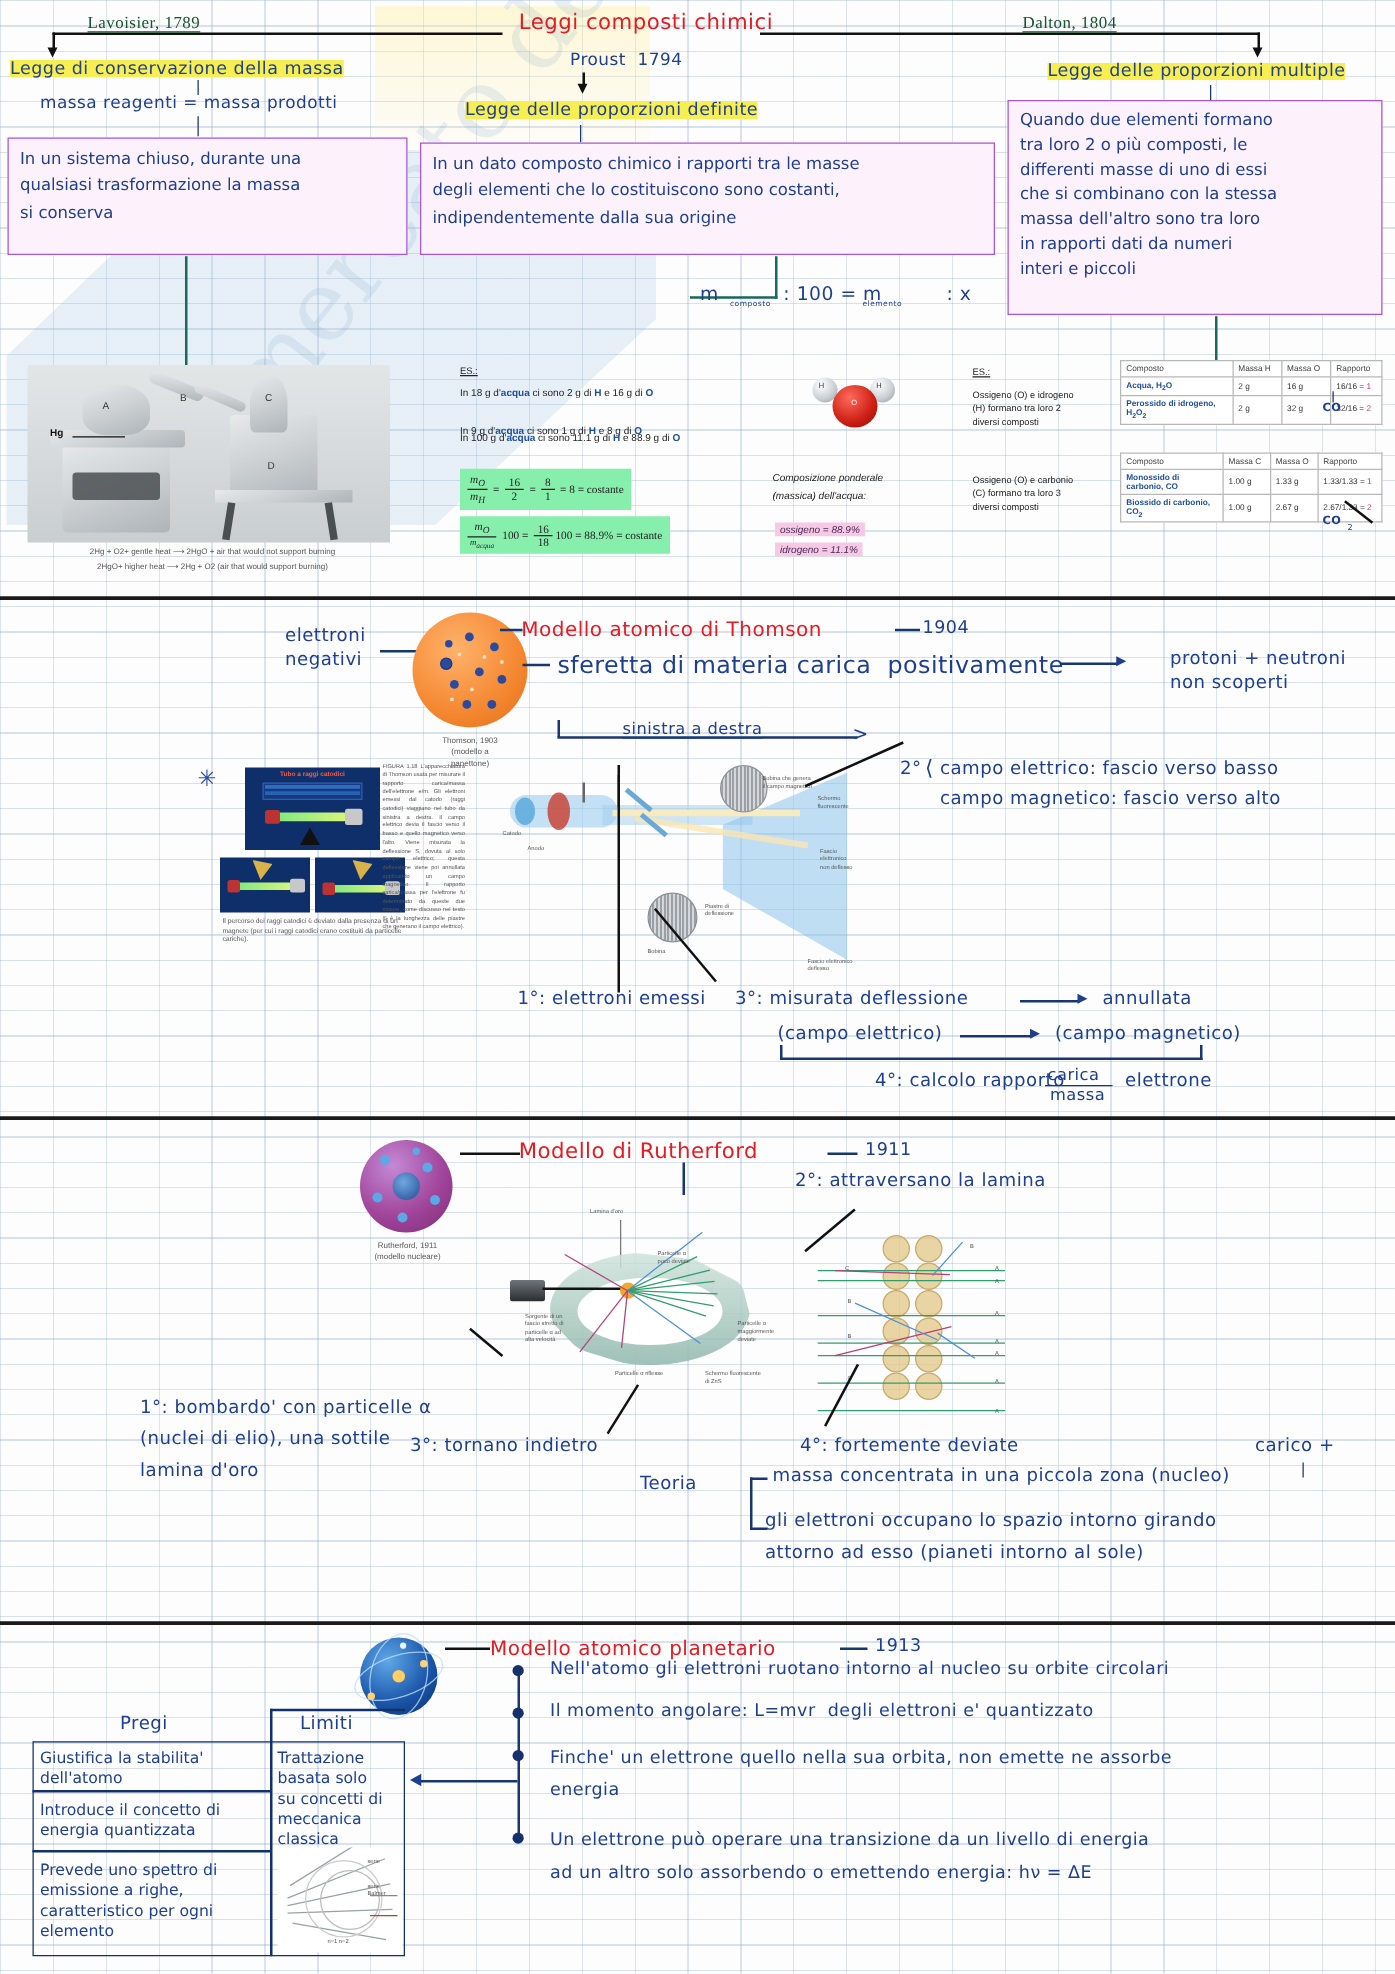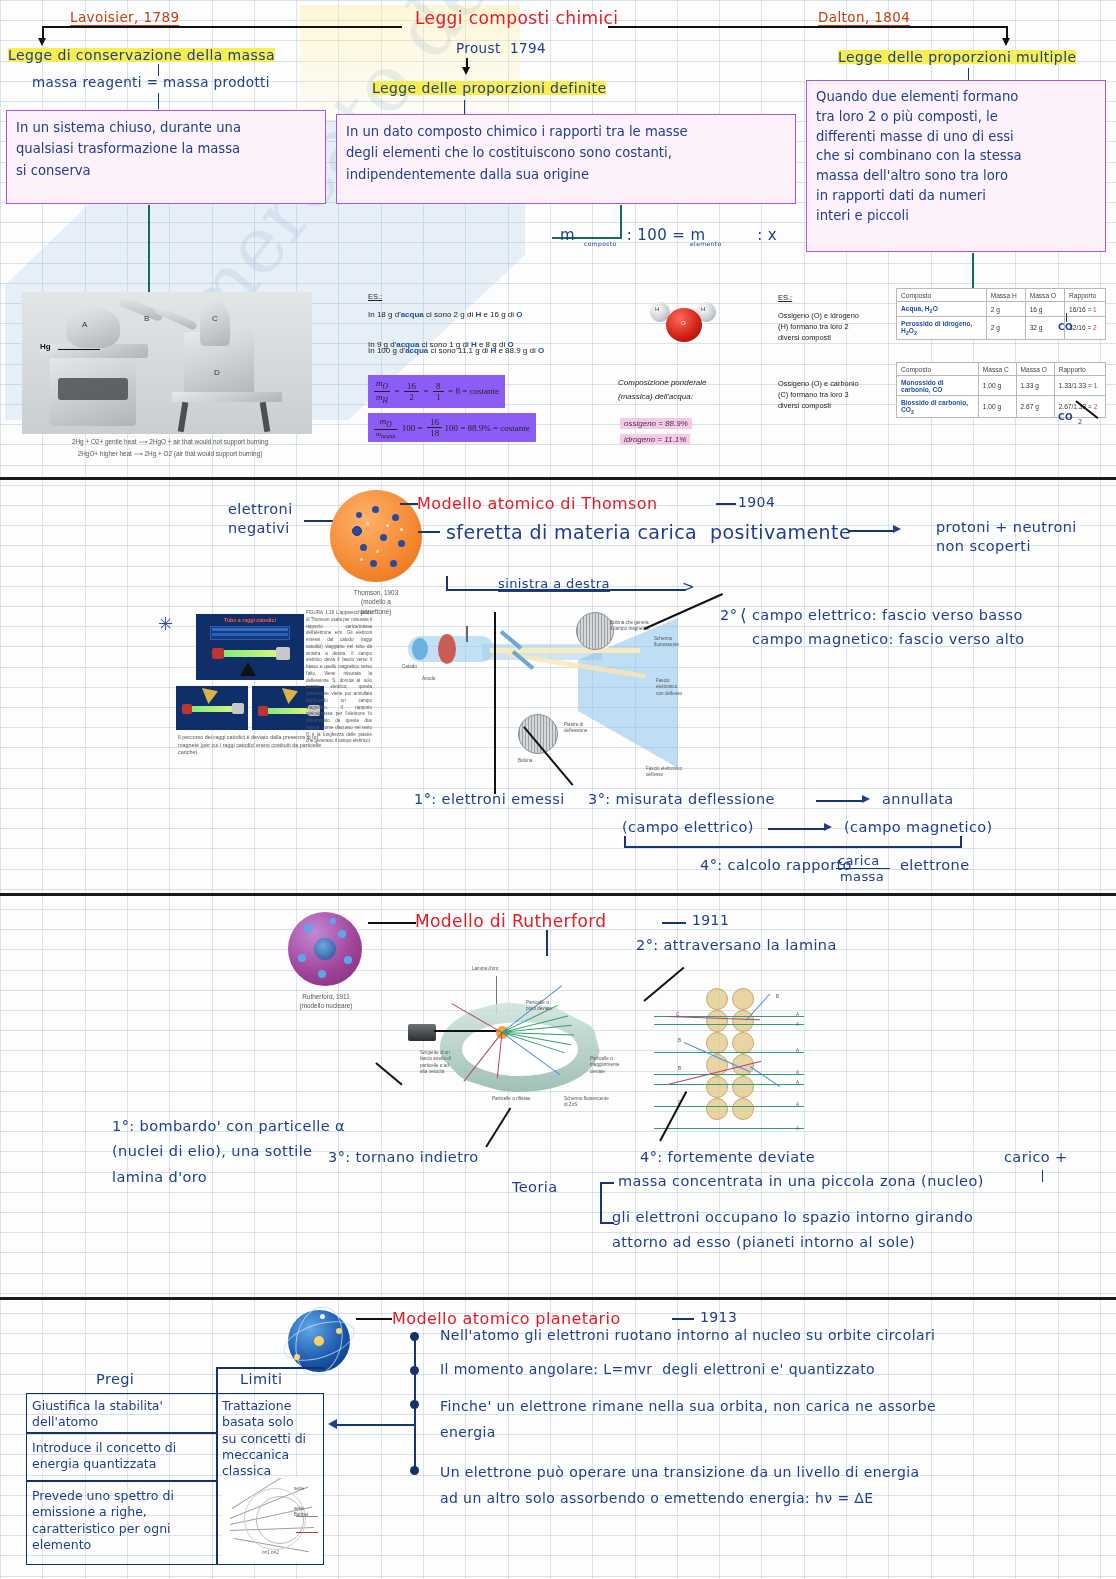--- a/index.html
+++ b/index.html
@@ -38,21 +38,21 @@
   
   .hw {
     position:absolute;
     font-family:"DejaVu Sans", sans-serif;
     color:#1e3f8f;
     letter-spacing:.4px;
     line-height:1.32;
     white-space:pre;
   }
   .hw.red { color:#e31b23; }
-  .hw.blk { color:#c2410c; }
+  .hw.blk { color:#14532d;font-family:Liberation Serif, serif; }
   .hw.hl  { background:linear-gradient(transparent 12%, #f7ef52 12% 88%, transparent 88%); }
   .u { text-decoration:underline; text-underline-offset:3px; }
 
   
   .stmt {
     position:absolute;
     border:1.6px solid #a855d6;
     background:#fdf2fb;
     color:#1e3f8f;
     font-family:"DejaVu Sans", sans-serif;
@@ -70,21 +70,21 @@
   .arr-d { position:absolute; width:0;height:0;
     border-left:4.5px solid transparent;border-right:4.5px solid transparent;border-top:8px solid #111; }
   .arr-r { position:absolute; width:0;height:0;
     border-top:4.5px solid transparent;border-bottom:4.5px solid transparent;border-left:8px solid #1e3f8f; }
   .arr-l { position:absolute; width:0;height:0;
     border-top:5px solid transparent;border-bottom:5px solid transparent;border-right:9px solid #1e3f8f; }
 
   
   .pr { position:absolute; font-family:"Liberation Sans", sans-serif; color:#222; }
   .pr b { color:#1f4e9c; }
-  .teal { background:#8b5cf6; display:inline-block; padding:1px 4px; }
+  .teal { background:#86efac; display:inline-block; padding:1px 4px; }
   .pinkbx { background:#f6c9e4; display:inline-block; padding:1px 4px; font-style:italic; color:#4a2a55;}
   .ital { font-style:italic; }
 
   table.tt { position:absolute; border-collapse:collapse; font-size:6.6px; background:#fff;
              font-family:"Liberation Sans", sans-serif; }
   table.tt th, table.tt td { border:.6px solid #b8b8b8; padding:2.5px 4px; text-align:left; color:#333; font-weight:normal; }
   table.tt th { color:#444; }
   table.tt td.nm { color:#1f4e9c; font-weight:bold; }
   table.tt td .rr { color:#c0326c; }
 
@@ -583,21 +583,21 @@
 <div class="hw" style="left:700px; top:1308px; font-size:14px;">1913</div>
 
 <div class="ln" style="left:414px; top:1337px; width:1.8px; height:134px;"></div>
 <div class="bul" style="left:410px; top:1332px;"></div>
 <div class="bul" style="left:410px; top:1366px;"></div>
 <div class="bul" style="left:410px; top:1400px;"></div>
 <div class="bul" style="left:410px; top:1466px;"></div>
 
 <div class="hw" style="left:440px; top:1326px; font-size:14px;">Nell'atomo gli elettroni ruotano intorno al nucleo su orbite circolari</div>
 <div class="hw" style="left:440px; top:1360px; font-size:14px;">Il momento angolare: L=mvr  degli elettroni e' quantizzato</div>
-<div class="hw" style="left:440px; top:1394px; font-size:14px; white-space:pre-line; line-height:1.85;">Finche' un elettrone rimane nella sua  orbita, non carica ne assorbe
+<div class="hw" style="left:440px; top:1394px; font-size:14px; white-space:pre-line; line-height:1.85;">Finche' un elettrone quello nella sua  orbita, non emette ne assorbe
 energia</div>
 <div class="hw" style="left:440px; top:1460px; font-size:14px; white-space:pre-line; line-height:1.85;">Un elettrone può operare una transizione da un livello di energia
 ad un altro solo assorbendo o emettendo energia:  hν = ΔE</div>
 
 <div class="hw" style="left:96px; top:1370px; font-size:14.5px;">Pregi</div>
 <div class="hw" style="left:240px; top:1370px; font-size:14.5px;">Limiti</div>
 <div class="pl" style="left:26px; top:1393px; width:298px; height:172px;"></div>
 <div class="plline" style="left:216px; top:1367px; width:1.8px; height:198px;"></div>
 <div class="plline" style="left:26px; top:1432px; width:190px; height:1.8px;"></div>
 <div class="plline" style="left:26px; top:1480px; width:190px; height:1.8px;"></div>

